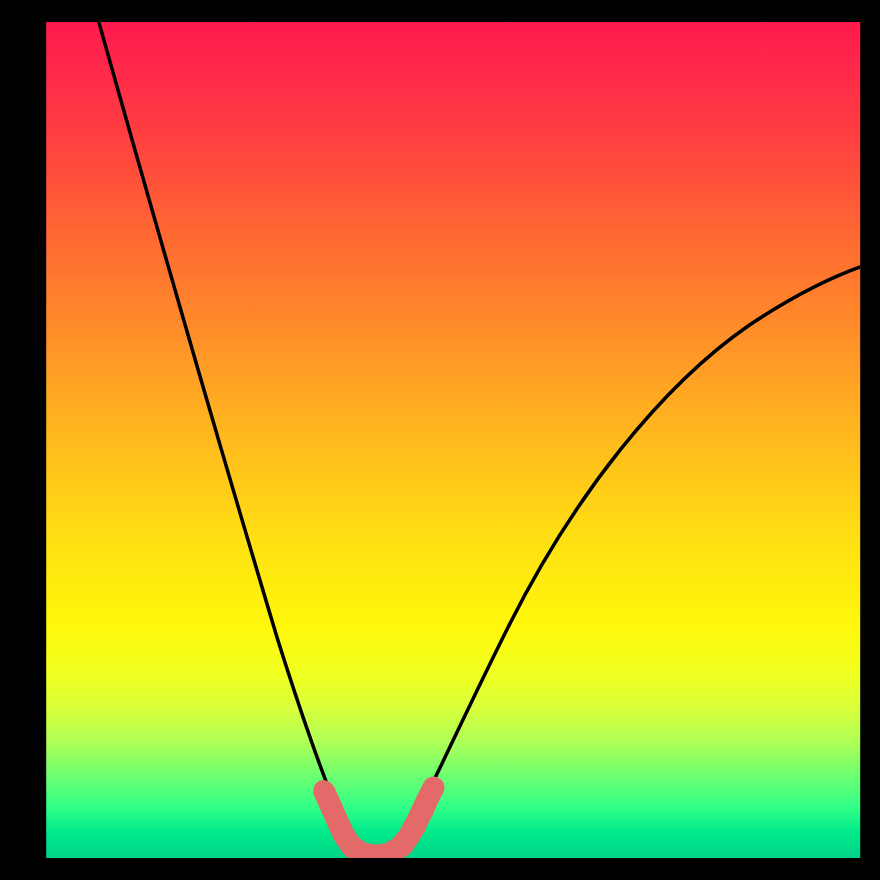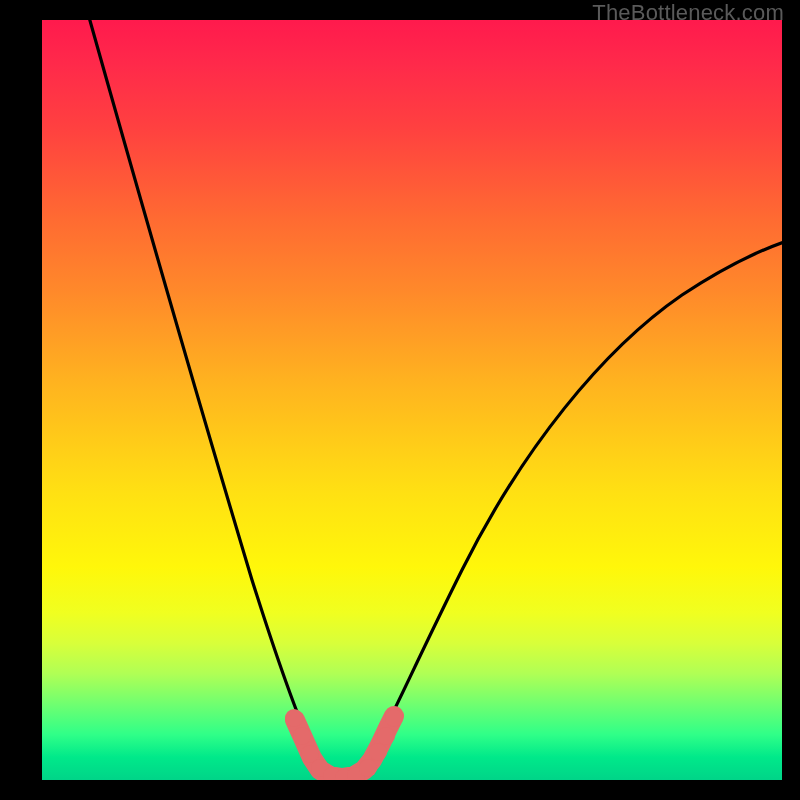--- a/index.html
+++ b/index.html
@@ -103,15 +103,14 @@
         <circle cx="314" cy="756" r="9"></circle>
         <circle cx="326" cy="748" r="9"></circle>
         <circle cx="336" cy="732" r="9"></circle>
         <circle cx="344" cy="716" r="9"></circle>
         <circle cx="352" cy="698" r="9"></circle>
       </g>
 
     </svg>
   </div>
 
-  <div class="watermark">TheBottleneck.com</div>
 
 </div>
 
 </body></html>

